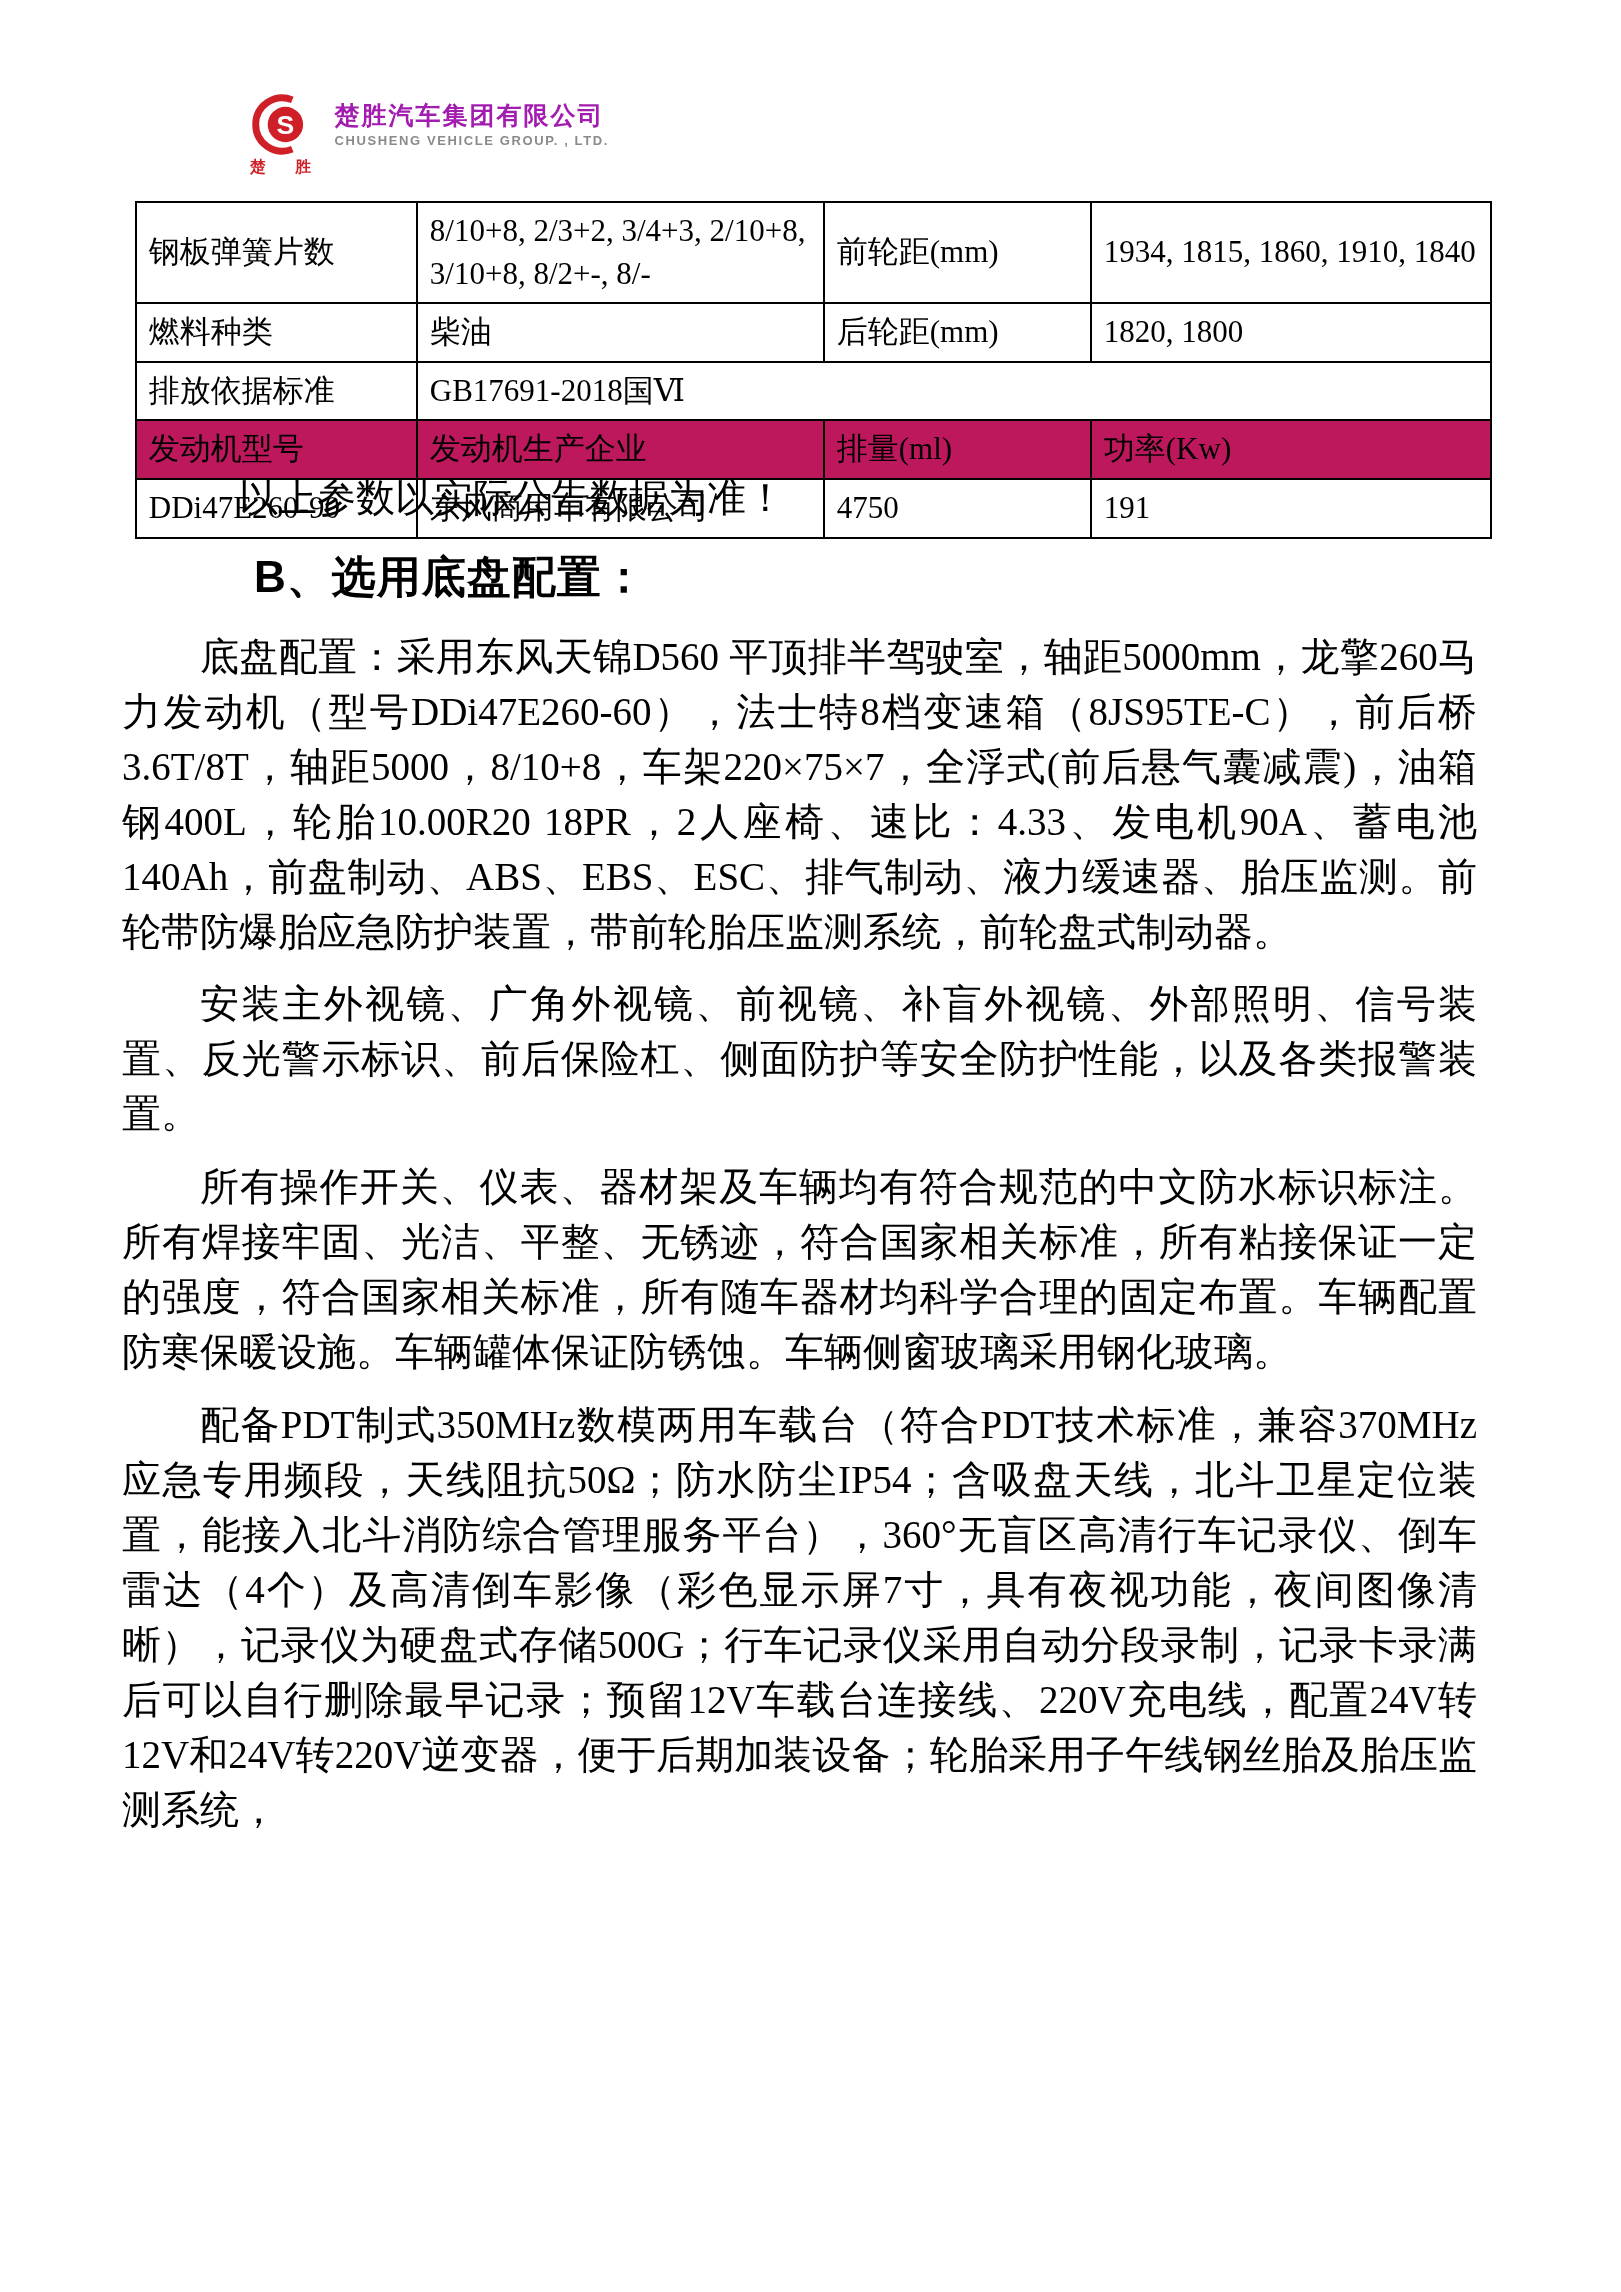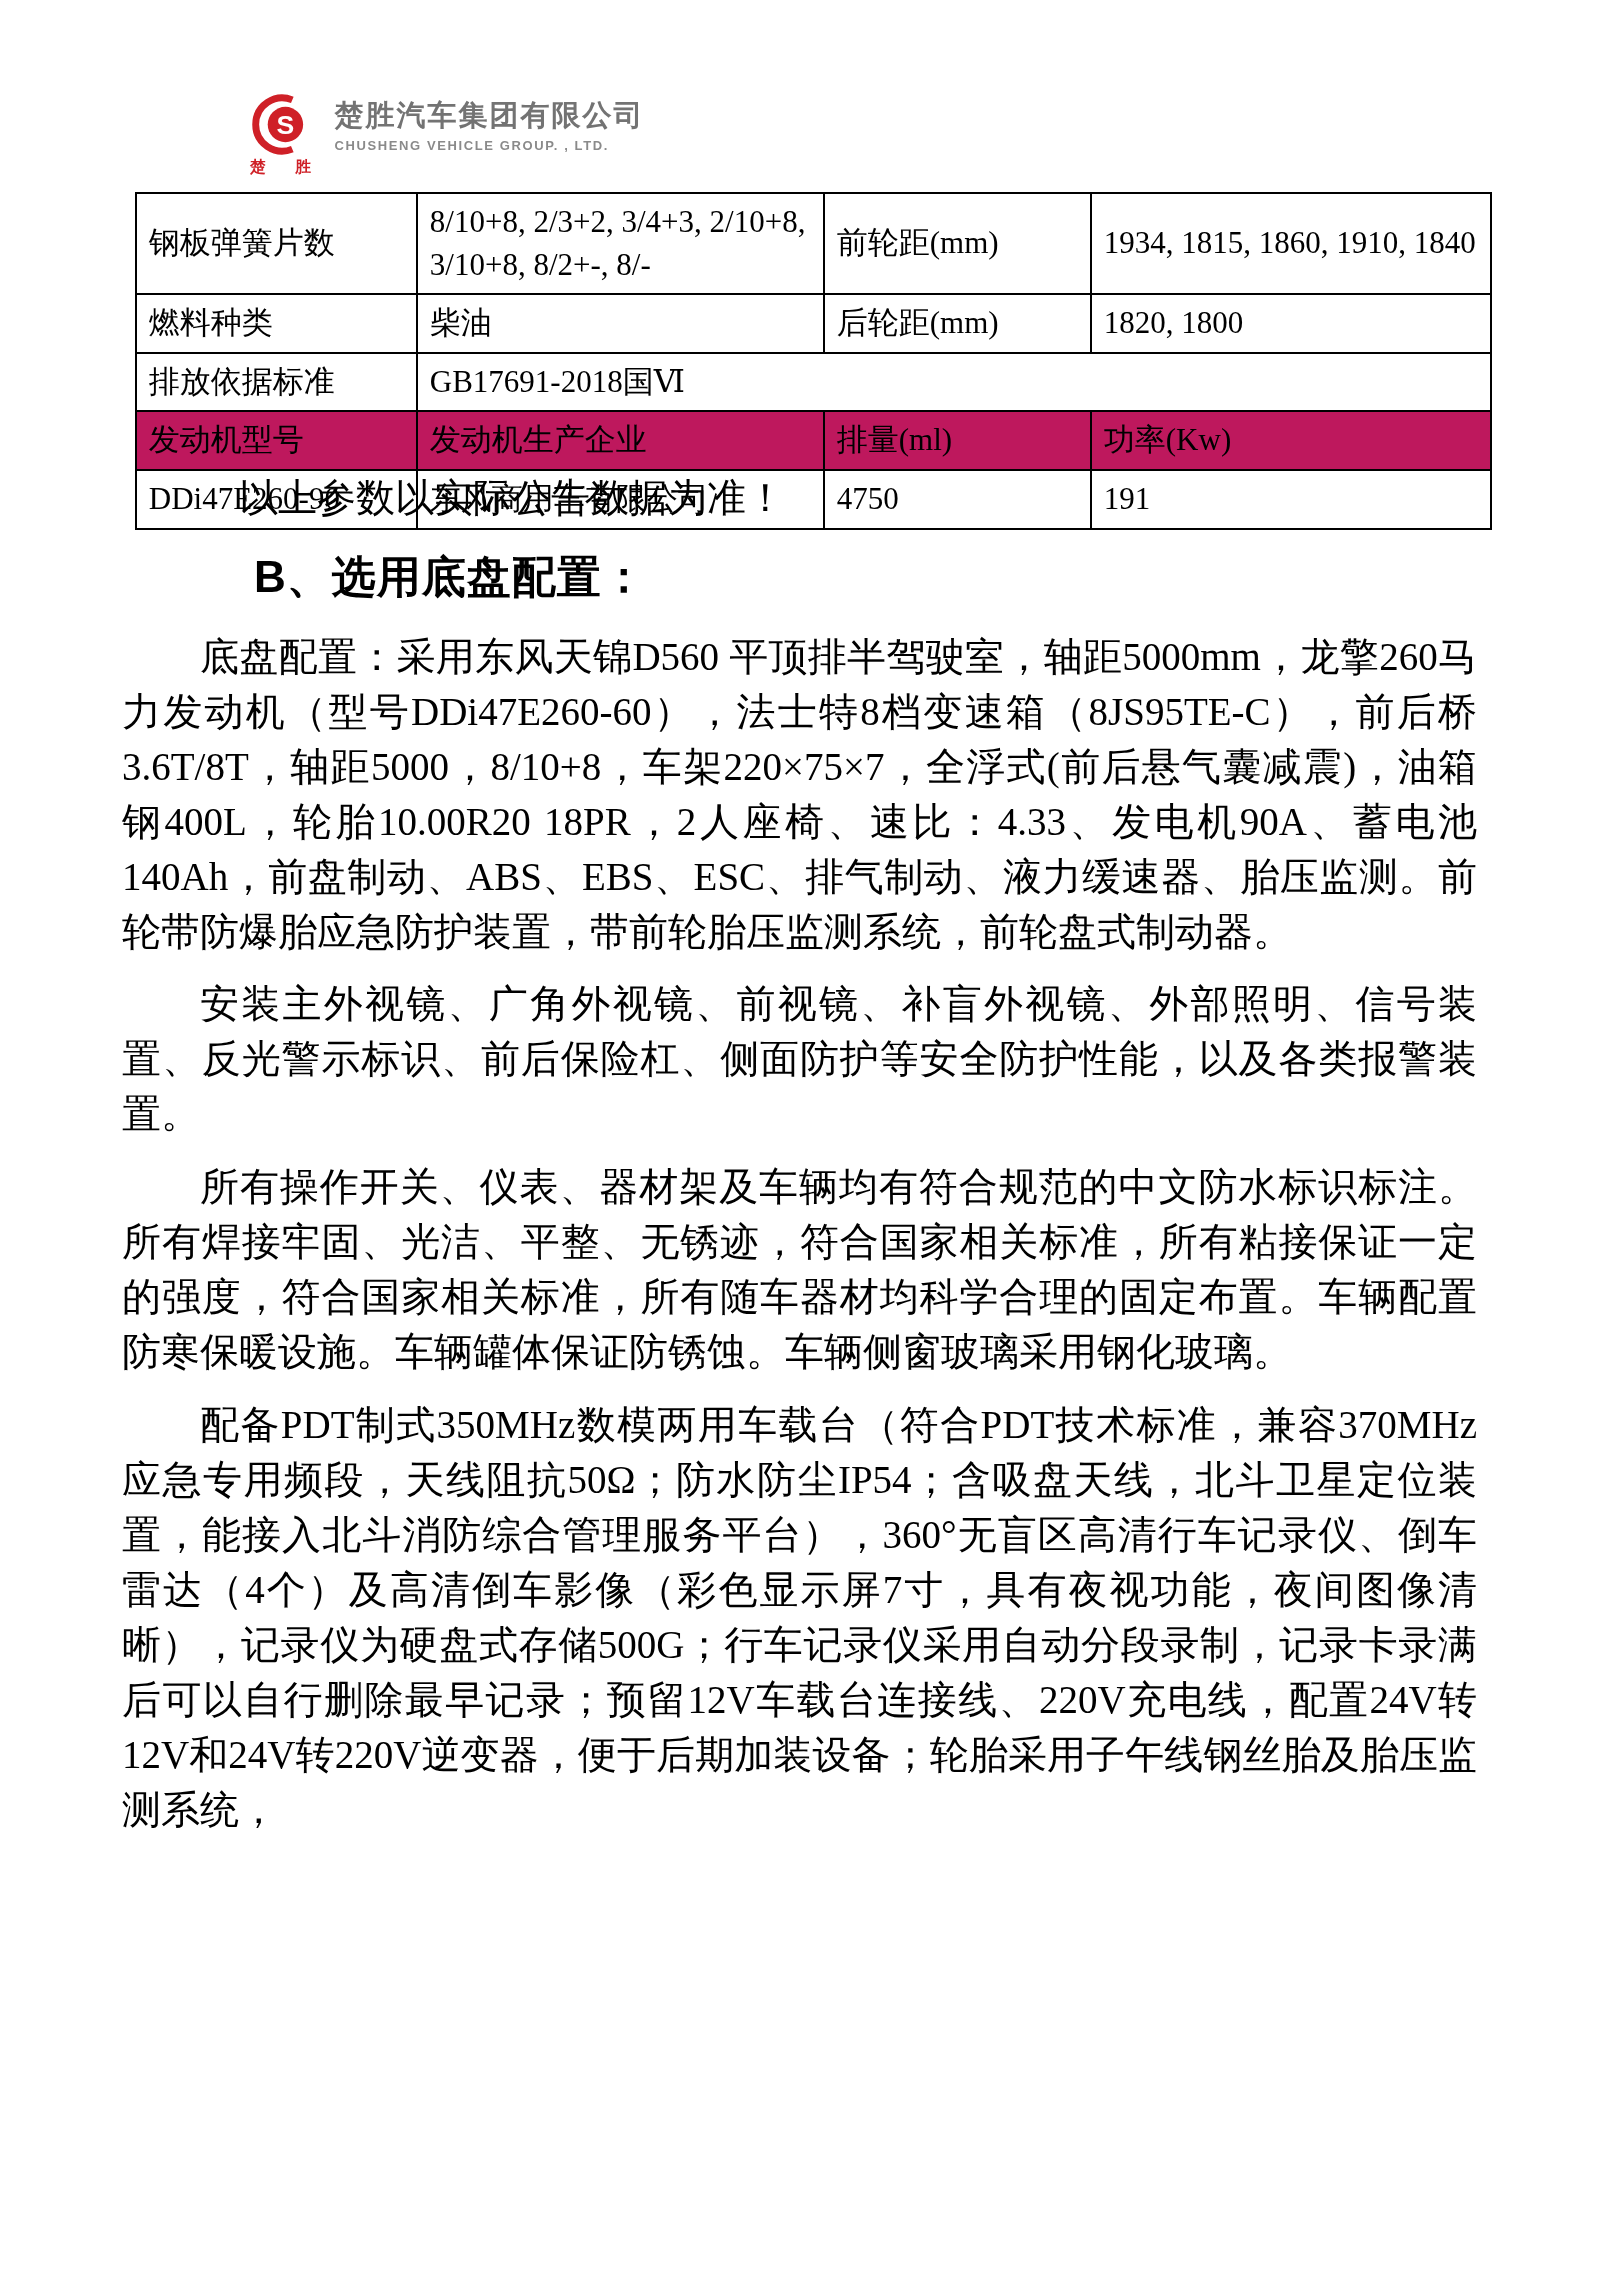--- a/index.html
+++ b/index.html
@@ -19,32 +19,32 @@
   .logo-block{width:65px;}
   .logo-block svg{display:block;}
   .logo-hanzi{
     display:flex;justify-content:space-between;
     width:61px;margin:1px auto 0 auto;
     color:#cf2027;font-weight:bold;font-size:15.7px;
     font-family:"Liberation Serif","DejaVu Serif",serif;
   }
   .head-text{padding-top:7.8px;}
   .company-cn{
-    font-family:Liberation Mono, monospace;
-    font-weight:bold;font-size:29px;color:#737373;letter-spacing:2px;
+    font-family:Liberation Sans, sans-serif;
+    font-weight:bold;font-size:25px;color:#a21caf;letter-spacing:2px;
     line-height:1.15;
   }
   .company-en{
     font-family:"Liberation Sans","DejaVu Sans",sans-serif;
     font-weight:bold;font-size:13px;color:#8a8a8a;letter-spacing:1.6px;
     margin-top:3.9px;
   }
   
   table.spec{
-    position:absolute;left:135px;top:192px;
+    position:absolute;left:135px;top:201px;
     width:1355px;border-collapse:collapse;table-layout:fixed;
     font-size:31px;line-height:1.38;
   }
   table.spec td{
     border:2px solid #000;
     padding:6.9px 11.8px;
     vertical-align:middle;
     overflow:hidden;
   }
   td.val{word-break:break-all;}

